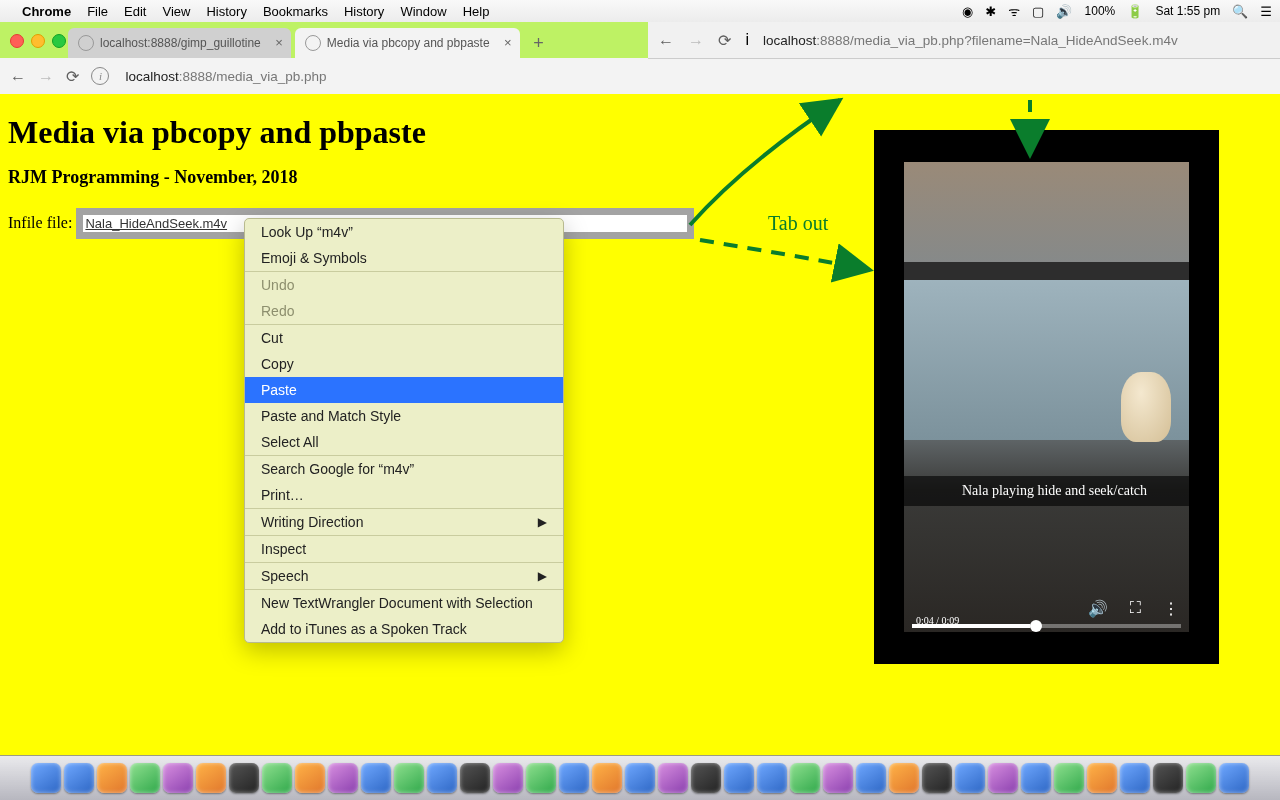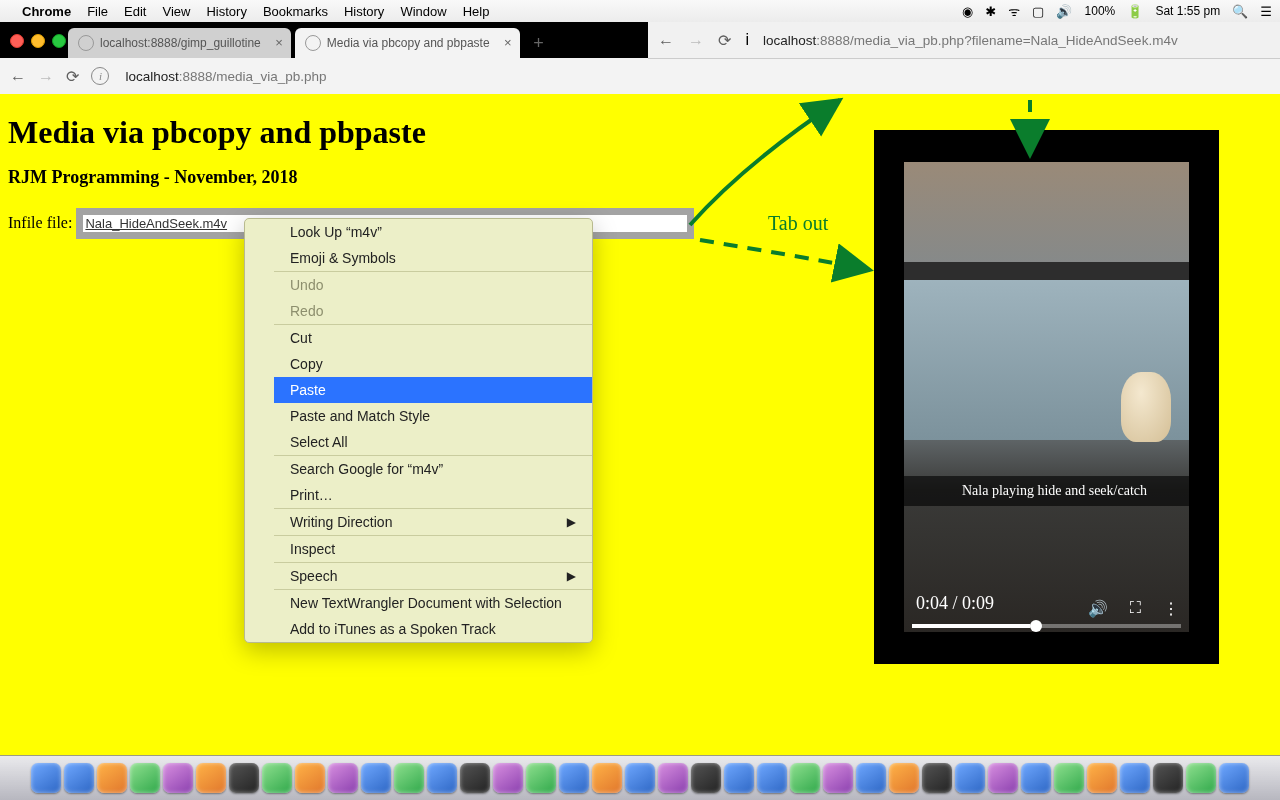--- a/index.html
+++ b/index.html
@@ -3,21 +3,21 @@
 <meta charset="utf-8">
 <style>
 html, body { margin:0; padding:0; width:1280px; height:800px; overflow:hidden; font-family:-apple-system, BlinkMacSystemFont, "Helvetica Neue", Arial, sans-serif; }
 .menubar { position:absolute; top:0; left:0; right:0; height:22px; background:linear-gradient(#f9f9f9,#ececec); display:flex; align-items:center; font-size:13px; padding:0 8px; border-bottom:1px solid #d0d0d0;}
 .menubar .apple { font-size:15px; margin-right:14px;}
 .menubar .mitem { margin-right:16px;}
 .menubar .app { font-weight:600;}
 .menubar .right { margin-left:auto; display:flex; align-items:center; gap:12px; font-size:12px;}
 .menubar .right .ico { font-size:13px;}
 .browser { position:absolute; top:22px; left:0; right:0; bottom:44px; background:#fff;}
-.tabbar { position:relative; height:36px; background:#000000; display:flex; align-items:flex-end;}
+.tabbar { position:relative; height:36px; background:#bef264; display:flex; align-items:flex-end;}
 .traffic { position:absolute; left:10px; top:12px; display:flex; gap:7px;}
 .dot { width:12px; height:12px; border-radius:50%;}
 .dot.r{background:#ff5f57;border:1px solid #e33e32;}
 .dot.y{background:#ffbd2e;border:1px solid #e09e00;}
 .dot.g{background:#28c940;border:1px solid #12a025;}
 .tab { height:30px; margin-left:68px; background:#d0d0d0; border-radius:6px 6px 0 0; display:flex; align-items:center; padding:0 30px 0 10px; font-size:12px; color:#555; position:relative; max-width:230px;}
 .tab:nth-child(3){margin-left:4px;}
 .tab.active{background:#f3f3f3;}
 .tab .x{position:absolute; right:8px; top:7px; font-size:13px; color:#666;}
 .tab .fav{width:14px;height:14px;border:1px solid #999;border-radius:50%;margin-right:6px;display:inline-block;}
@@ -33,38 +33,38 @@
 .page h2{font-size:18px; margin:0 0 20px 0; font-weight:bold;}
 .page .lbl{font-size:16px;}
 .page input.infile{font-size:13px; width:600px; padding:1px 2px; border:7px solid #a3a3a3; background:#fff; font-family:Arial; text-decoration:underline; color:#333;}
 
 .addr2 { position:absolute; top:22px; left:648px; right:0; height:36px; background:#f1f1f1; display:flex; align-items:center; padding:0 10px; gap:14px; border-bottom:1px solid #ccc; z-index:5;}
 .addr2 .nav{color:#606060;font-size:16px;}
 .addr2 .url{font-size:13.5px;}
 .addr2 .url .host{color:#222;}
 .addr2 .url .rest{color:#777;}
 
-.ctxmenu { position:absolute; top:218px; left:244px; width:318px; background:#ecefc8; border:1px solid #b8ba8f; border-radius:5px; box-shadow:0 8px 24px rgba(0,0,0,.25); font-family:-apple-system,Arial; font-size:14px; z-index:20; overflow:hidden;padding-left:29px;}
+.ctxmenu { position:absolute; top:218px; left:244px; width:318px; background:#ecefc8; border:1px solid #b8ba8f; border-radius:5px; box-shadow:0 8px 24px rgba(0,0,0,.25); font-family:-apple-system,Arial; font-size:14px; z-index:20; overflow:hidden;}
 .ctxmenu .sec{border-top:1px solid #c9cc9f;}
 .ctxmenu .sec:first-child{border-top:none;}
 .ctxmenu .row{padding:5px 16px; display:flex; align-items:center; justify-content:space-between; color:#222;}
 .ctxmenu .row.dis{color:#8d8f6e;}
 .ctxmenu .row.sel{background:#2b73ff;color:#fff;}
 .ctxmenu .arrow{font-size:12px;}
 
 .annot{position:absolute; color:#0a7d2c; font-size:20px; font-family:-apple-system; z-index:15;}
 
 .vidwrap{position:absolute; top:130px; left:874px; width:345px; height:534px; background:#000; z-index:10; padding:0;}
 .vidinner{position:absolute; top:32px; left:30px; right:30px; bottom:32px; background:linear-gradient(180deg,#9a8a78 0%, #7e8990 30%, #6c7478 55%, #3a3a38 70%, #2a2724 100%);}
 .vidcaption{position:absolute; left:0; right:0; top:314px; height:30px; background:rgba(0,0,0,.6); color:#fff; display:flex; align-items:center; justify-content:center; font-family:-apple-system; font-size:14px;padding-left:16px;}
 .vidctrl{position:absolute; left:0; right:0; bottom:-2px; height:54px; color:#fff; font-family:-apple-system;}
 .vidctrl .bar{position:absolute; left:8px; right:8px; bottom:6px; height:4px; background:rgba(255,255,255,.35);}
 .vidctrl .bar .prog{position:absolute;left:0;top:0;bottom:0;width:44%;background:#fff;}
 .vidctrl .bar .knob{position:absolute;left:44%;top:-4px;width:12px;height:12px;border-radius:50%;background:#fff;}
-.vidctrl .time{position:absolute; left:12px; bottom:20px; font-size:18px;}
+.vidctrl .time{position:absolute; left:12px; bottom:8px; font-size:10px;}
 .vidctrl .icons{position:absolute; right:10px; bottom:16px; display:flex; gap:22px; font-size:16px;}
 
 .counter{position:absolute;left:0;right:0;top:100px;height:18px;background:#2d2d2d;}
 .cab{position:absolute;left:0;right:0;top:118px;height:160px;background:linear-gradient(#9eb3bd,#7c929c);}
 .dog{position:absolute;right:18px;top:210px;width:50px;height:70px;background:radial-gradient(ellipse at 40% 30%, #f4e8cf, #d4bf96);border-radius:40% 40% 30% 30%;}
 
 .dock{position:absolute;left:0;right:0;bottom:0;height:44px;background:linear-gradient(rgba(220,220,225,.6),rgba(170,170,180,.85));display:flex;align-items:center;justify-content:center;gap:3px;padding:0 6px;border-top:1px solid rgba(0,0,0,.15);}
 .dock .dicon{width:30px;height:30px;border-radius:7px;background:linear-gradient(145deg,#6fa8ff,#2d66c4);box-shadow:inset 0 0 4px rgba(255,255,255,.5),0 1px 2px rgba(0,0,0,.4);}
 .dock .dicon:nth-child(3n){background:linear-gradient(145deg,#ffb347,#e0762c);}
 .dock .dicon:nth-child(4n){background:linear-gradient(145deg,#8fe08f,#2fa84a);}

